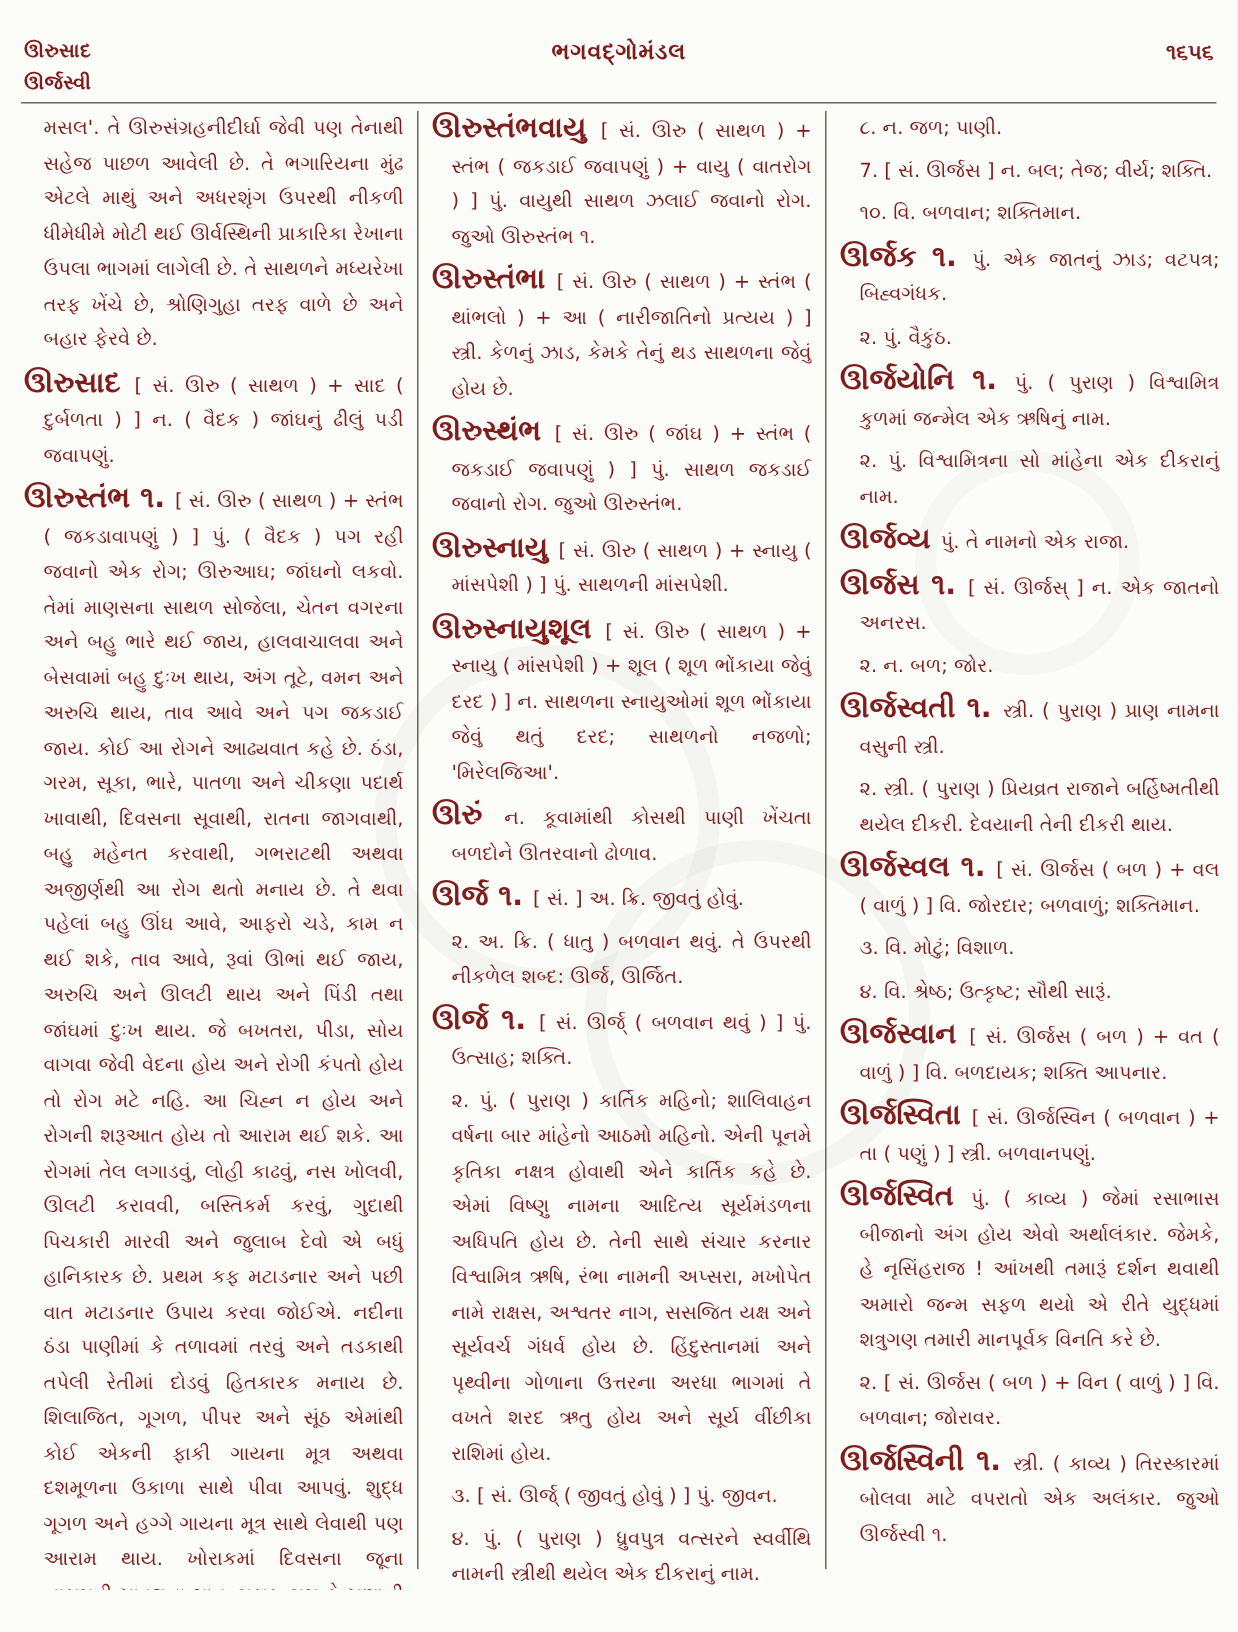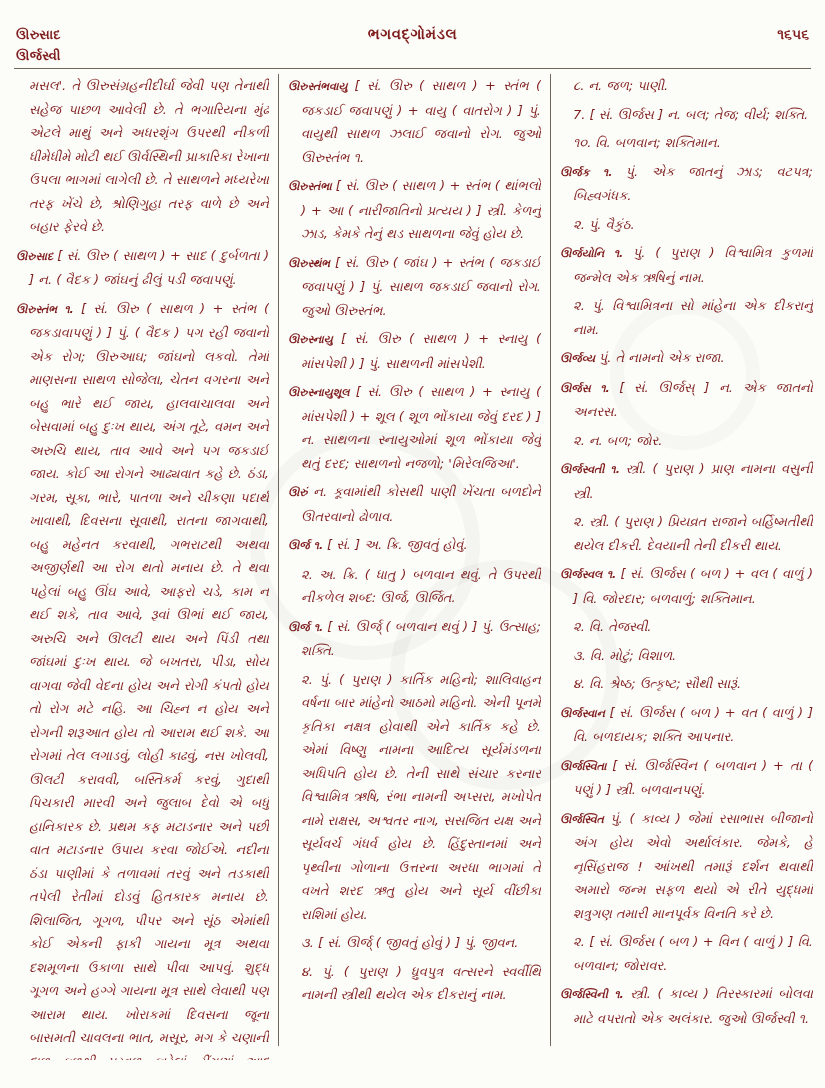--- a/index.html
+++ b/index.html
@@ -34,24 +34,24 @@
   }
   .col {
     flex: 1 1 0; min-width: 0;
     font-size: 13px; line-height: 23.5px; text-align: justify;
     overflow: hidden;
   }
   .vrule {
     width: 1px; background: #6d665b; margin: 0 9px;
     height: 972px; flex: 0 0 1px;
   }
-  p.entry { margin-bottom: 5px; font-style: italic; }
+  p.entry { margin-bottom: 5px; }
   p.entry.has-head { padding-left: 13px; text-indent: -13px; }
   p.entry.no-head  { padding-left: 13px; text-indent: 0; }
-  .head { font-weight: bold; font-size: 11px; }
+  .head { font-weight: bold; font-size: 19px; }
   
   .watermark {
     position: absolute; border-radius: 50%;
     border: 14px solid rgba(80,80,75,0.045);
     pointer-events: none;
   }
   .wm1 { width: 230px; height: 230px; left: 250px; top: 430px; }
   .wm2 { width: 230px; height: 230px; left: 390px; top: 560px; }
   .wm3 { width: 150px; height: 150px; left: 610px; top: 300px;
          border-color: rgba(80,80,75,0.035); }
@@ -105,21 +105,20 @@
         <p class="entry has-head"><b class="head">ઊર્જક ૧. </b>પું. એક જાતનું ઝાડ; વટપત્ર; બિહ્વગંધક.</p>
         <p class="entry no-head">૨. પું. વૈકુંઠ.</p>
         <p class="entry has-head"><b class="head">ઊર્જયોનિ ૧. </b>પું. ( પુરાણ ) વિશ્વામિત્ર કુળમાં જન્મેલ એક ઋષિનું નામ.</p>
         <p class="entry no-head">૨. પું. વિશ્વામિત્રના સો માંહેના એક દીકરાનું નામ.</p>
         <p class="entry has-head"><b class="head">ઊર્જવ્ય </b>પું. તે નામનો એક રાજા.</p>
         <p class="entry has-head"><b class="head">ઊર્જસ ૧. </b>[ સં. ઊર્જસ્ ] ન. એક જાતનો અનરસ.</p>
         <p class="entry no-head">૨. ન. બળ; જોર.</p>
         <p class="entry has-head"><b class="head">ઊર્જસ્વતી ૧. </b>સ્ત્રી. ( પુરાણ ) પ્રાણ નામના વસુની સ્ત્રી.</p>
         <p class="entry no-head">૨. સ્ત્રી. ( પુરાણ ) પ્રિયવ્રત રાજાને બર્હિષ્મતીથી થયેલ દીકરી. દેવયાની તેની દીકરી થાય.</p>
         <p class="entry has-head"><b class="head">ઊર્જસ્વલ ૧. </b>[ સં. ઊર્જસ ( બળ ) + વલ ( વાળું ) ] વિ. જોરદાર; બળવાળું; શક્તિમાન.</p>
-        <p class="entry no-head">૨. વિ. તેજસ્વી.</p>
         <p class="entry no-head">૩. વિ. મોટું; વિશાળ.</p>
         <p class="entry no-head">૪. વિ. શ્રેષ્ઠ; ઉત્કૃષ્ટ; સૌથી સારૂં.</p>
         <p class="entry has-head"><b class="head">ઊર્જસ્વાન </b>[ સં. ઊર્જસ ( બળ ) + વત ( વાળું ) ] વિ. બળદાયક; શક્તિ આપનાર.</p>
         <p class="entry has-head"><b class="head">ઊર્જસ્વિતા </b>[ સં. ઊર્જસ્વિન ( બળવાન ) + તા ( પણું ) ] સ્ત્રી. બળવાનપણું.</p>
         <p class="entry has-head"><b class="head">ઊર્જસ્વિત </b>પું. ( કાવ્ય ) જેમાં રસાભાસ બીજાનો અંગ હોય એવો અર્થાલંકાર. જેમકે, હે નૃસિંહરાજ ! આંખથી તમારૂં દર્શન થવાથી અમારો જન્મ સફળ થયો એ રીતે યુદ્ધમાં શત્રુગણ તમારી માનપૂર્વક વિનતિ કરે છે.</p>
         <p class="entry no-head">૨. [ સં. ઊર્જસ ( બળ ) + વિન ( વાળું ) ] વિ. બળવાન; જોરાવર.</p>
         <p class="entry has-head"><b class="head">ઊર્જસ્વિની ૧. </b>સ્ત્રી. ( કાવ્ય ) તિરસ્કારમાં બોલવા માટે વપરાતો એક અલંકાર. જુઓ ઊર્જસ્વી ૧.</p>
       </section>
   </div>
 

